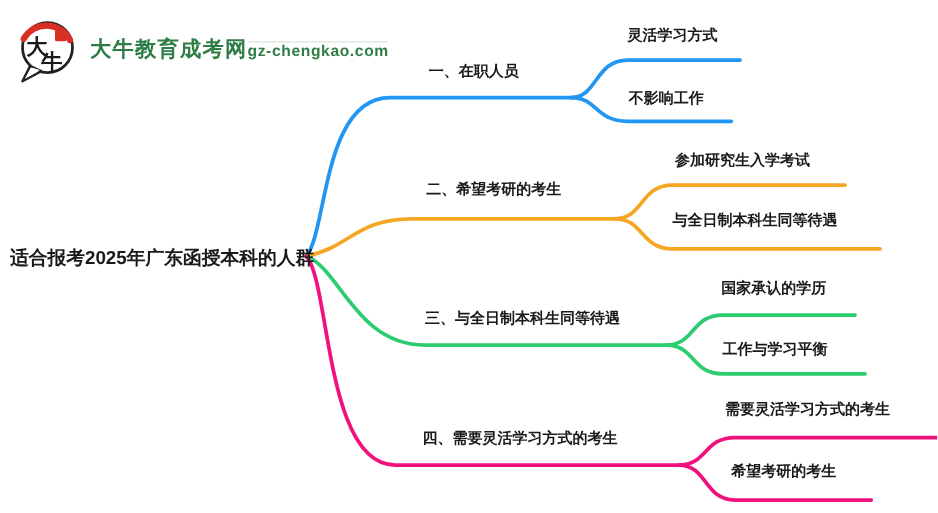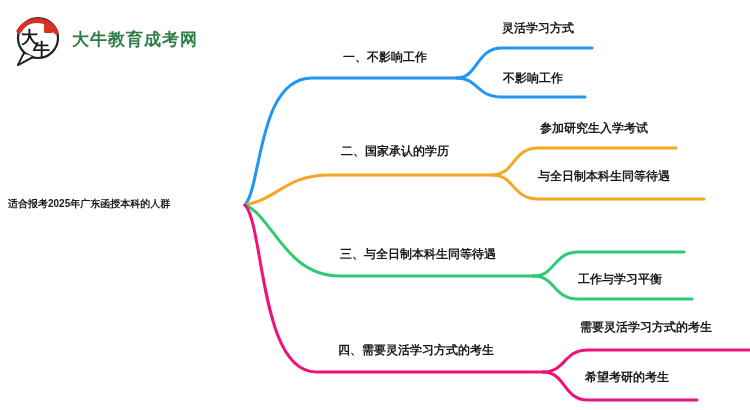--- a/index.html
+++ b/index.html
@@ -28,21 +28,21 @@
   
   #lines{position:absolute;left:0;top:0;}
   .node{
     position:absolute;
     font-weight:bold;
     color:#1a1a1a;
     font-size:12px;
     white-space:nowrap;
     letter-spacing:0px;
   }
-  .root{font-size:10px;text-align:right;}
+  .root{font-size:15px;text-align:right;}
 </style>
 </head>
 <body>
 
 <div id="canvas">
 
   <div id="logo">
     <svg class="mark" viewBox="0 0 52 56">
 
       <circle cx="26" cy="26" r="20" fill="#ffffff" stroke="#222222" stroke-width="2.2"></circle>
@@ -51,20 +51,21 @@
 
       <path d="M7 19 A 21 21 0 0 1 44 20" fill="none" stroke="#d93025" stroke-width="5" stroke-linecap="round"></path>
 
       <rect x="32" y="11" width="9" height="10" rx="1.5" fill="#d93025"></rect>
 
       <text x="9" y="31" font-size="17" font-weight="bold" fill="#1a1a1a">大</text>
       <text x="21" y="43" font-size="17" font-weight="bold" fill="#1a1a1a">牛</text>
     </svg>
     <div class="wordmark">
       <span class="brand-title">大牛教育成考网</span>
+      <span class="brand-domain">gz-chengkao.com</span>
     </div>
   </div>
 
   <svg id="lines" width="750" height="410" viewBox="0 0 750 410">
 
     <g fill="none" stroke-width="3" stroke-linecap="round">
       <path d="M245,205 C262,185 258,78 312,78 L457,78" stroke="#2196f3"></path>
       <path d="M457,78 C478,78 476,48 502,48 L592,48" stroke="#2196f3"></path>
       <path d="M457,78 C478,78 476,97 502,97 L585,97" stroke="#2196f3"></path>
     </g>
@@ -83,28 +84,29 @@
 
     <g fill="none" stroke-width="3" stroke-linecap="round">
       <path d="M245,205 C264,225 260,372 316,372 L543,372" stroke="#f0127c"></path>
       <path d="M543,372 C566,372 563,350 588,350 L750,350" stroke="#f0127c"></path>
       <path d="M543,372 C566,372 563,400 588,400 L697,400" stroke="#f0127c"></path>
     </g>
   </svg>
 
   <div class="node root" style="left:8px;top:197px;">适合报考2025年广东函授本科的人群</div>
 
-  <div class="node" style="left:343px;top:49px;">一、不影响工作</div>
+  <div class="node" style="left:343px;top:49px;">一、在职人员</div>
   <div class="node" style="left:502px;top:20px;">灵活学习方式</div>
   <div class="node" style="left:503px;top:70px;">不影响工作</div>
 
-  <div class="node" style="left:341px;top:143px;">二、国家承认的学历</div>
+  <div class="node" style="left:341px;top:143px;">二、希望考研的考生</div>
   <div class="node" style="left:540px;top:120px;">参加研究生入学考试</div>
   <div class="node" style="left:538px;top:168px;">与全日制本科生同等待遇</div>
 
   <div class="node" style="left:340px;top:246px;">三、与全日制本科生同等待遇</div>
+  <div class="node" style="left:577px;top:222px;">国家承认的学历</div>
   <div class="node" style="left:578px;top:271px;">工作与学习平衡</div>
 
   <div class="node" style="left:338px;top:342px;">四、需要灵活学习方式的考生</div>
   <div class="node" style="left:580px;top:319px;">需要灵活学习方式的考生</div>
   <div class="node" style="left:585px;top:369px;">希望考研的考生</div>
 
 </div>
 
 </body></html>

